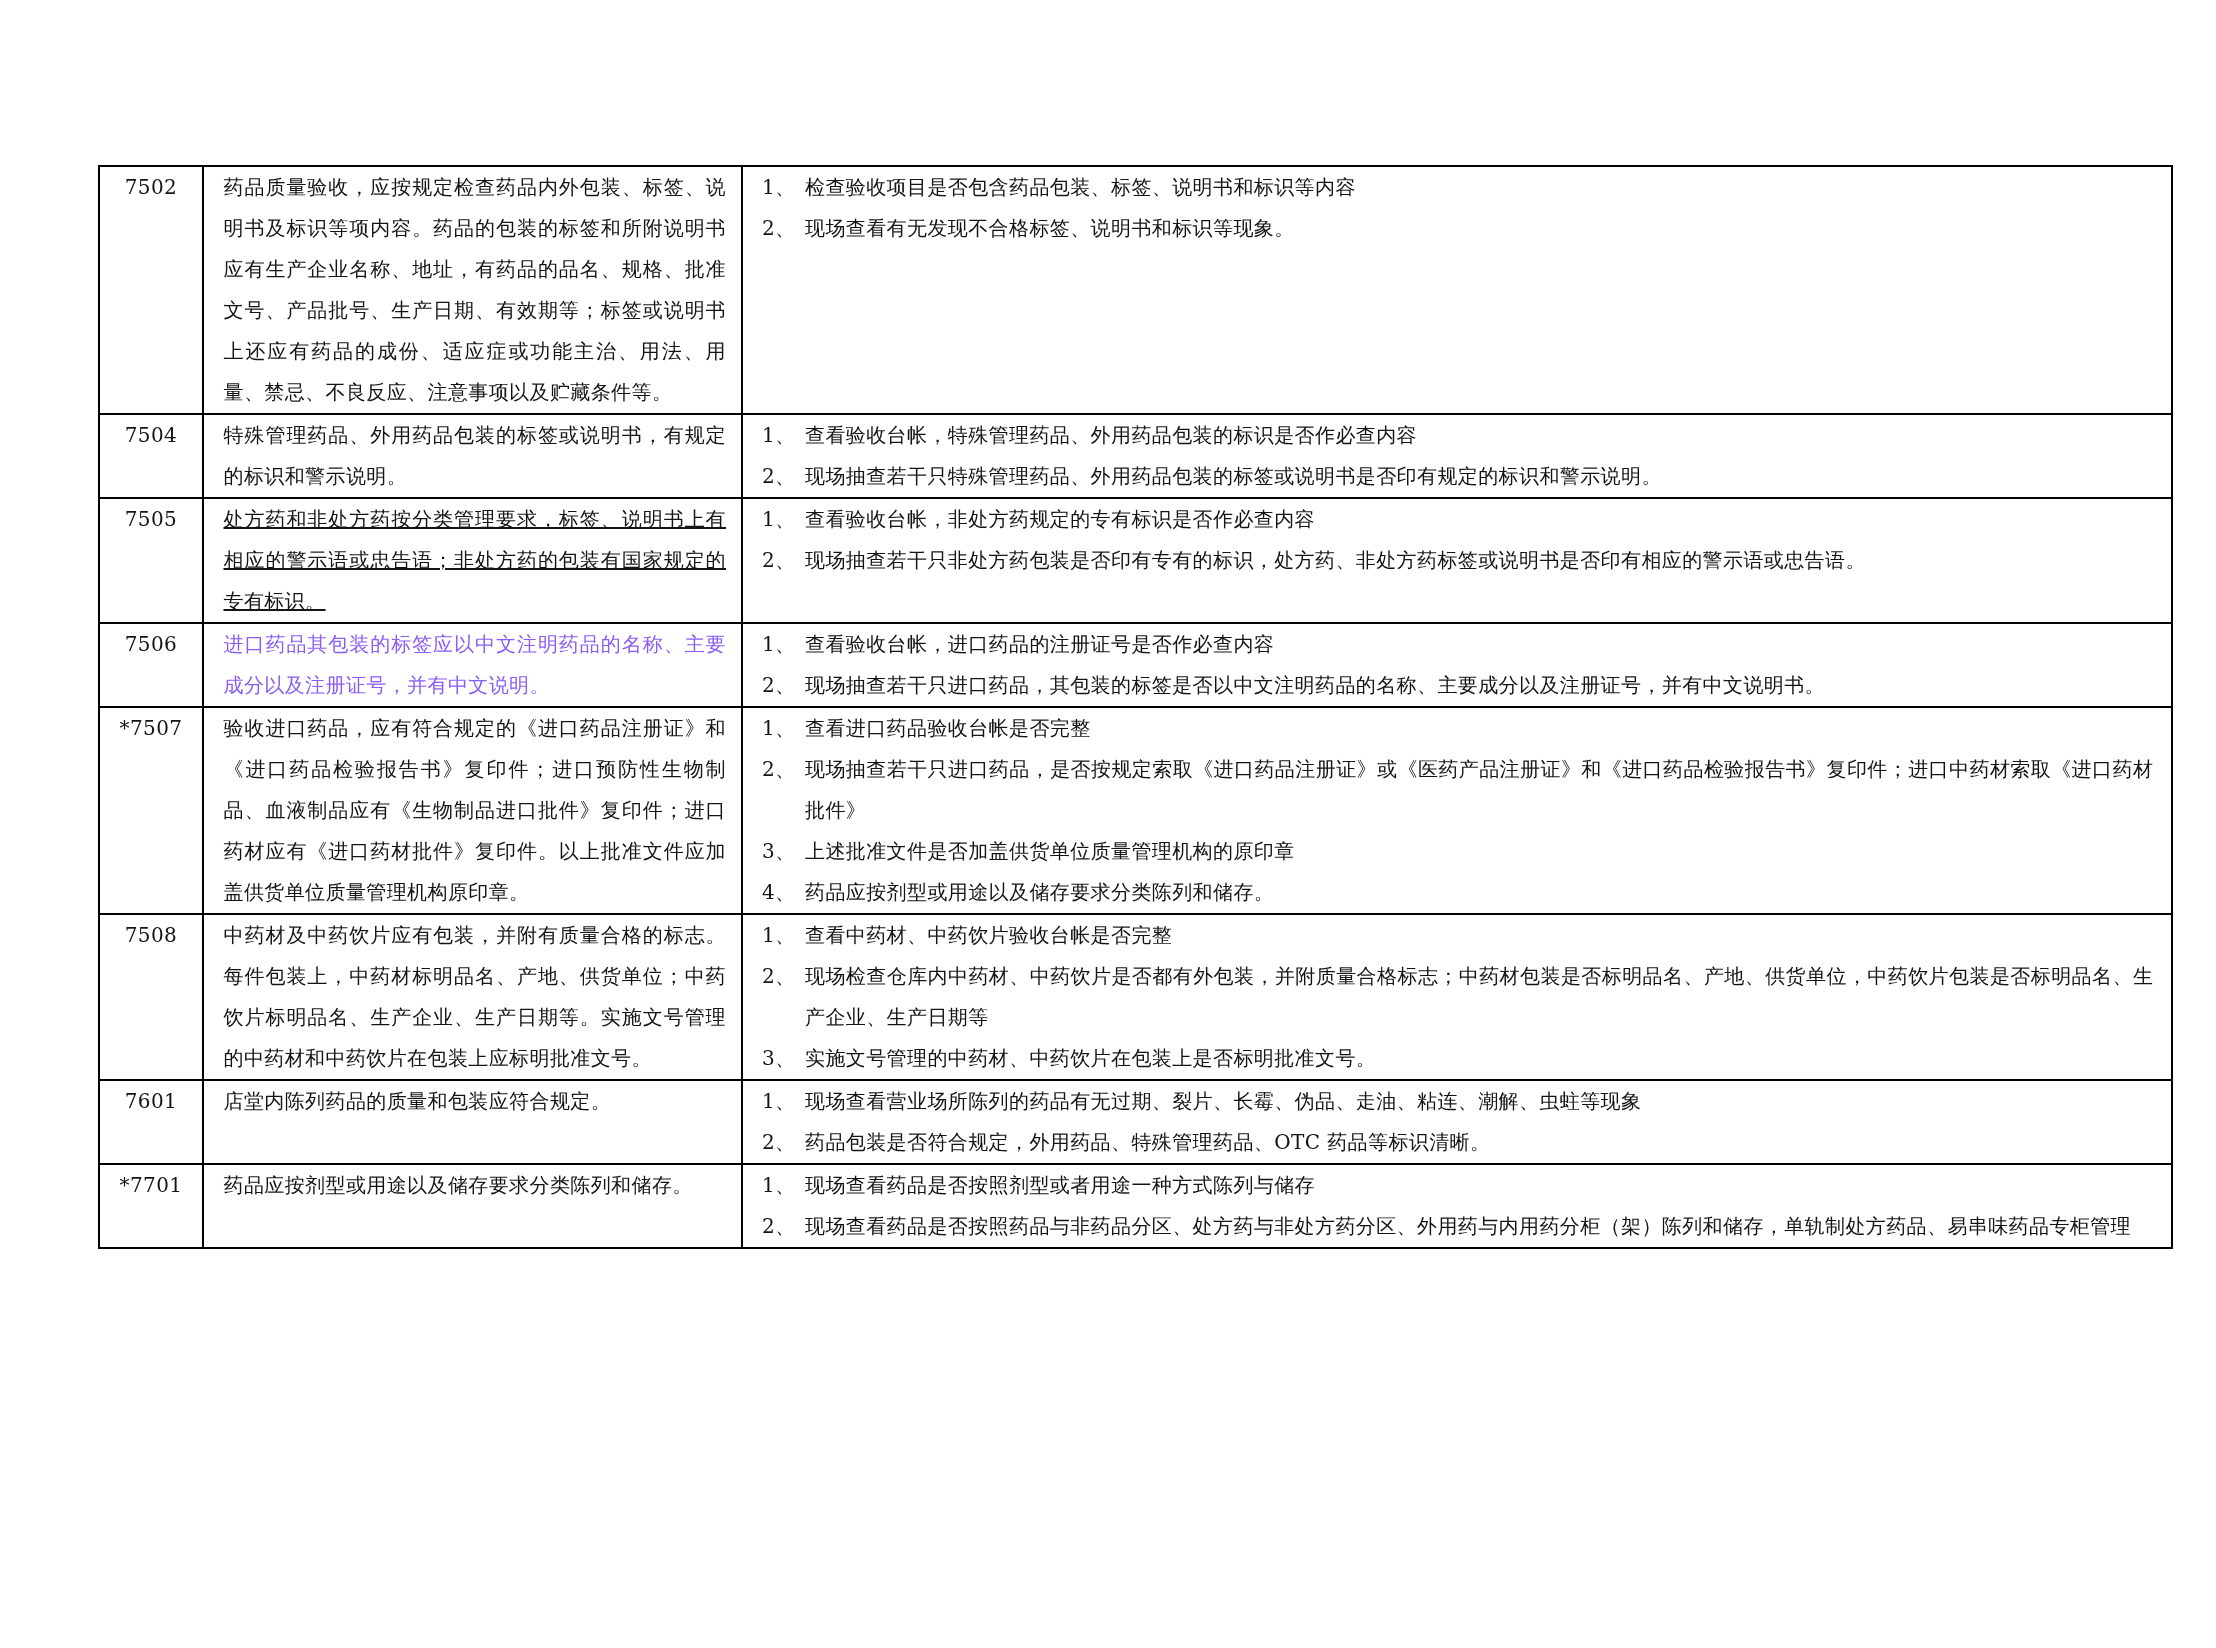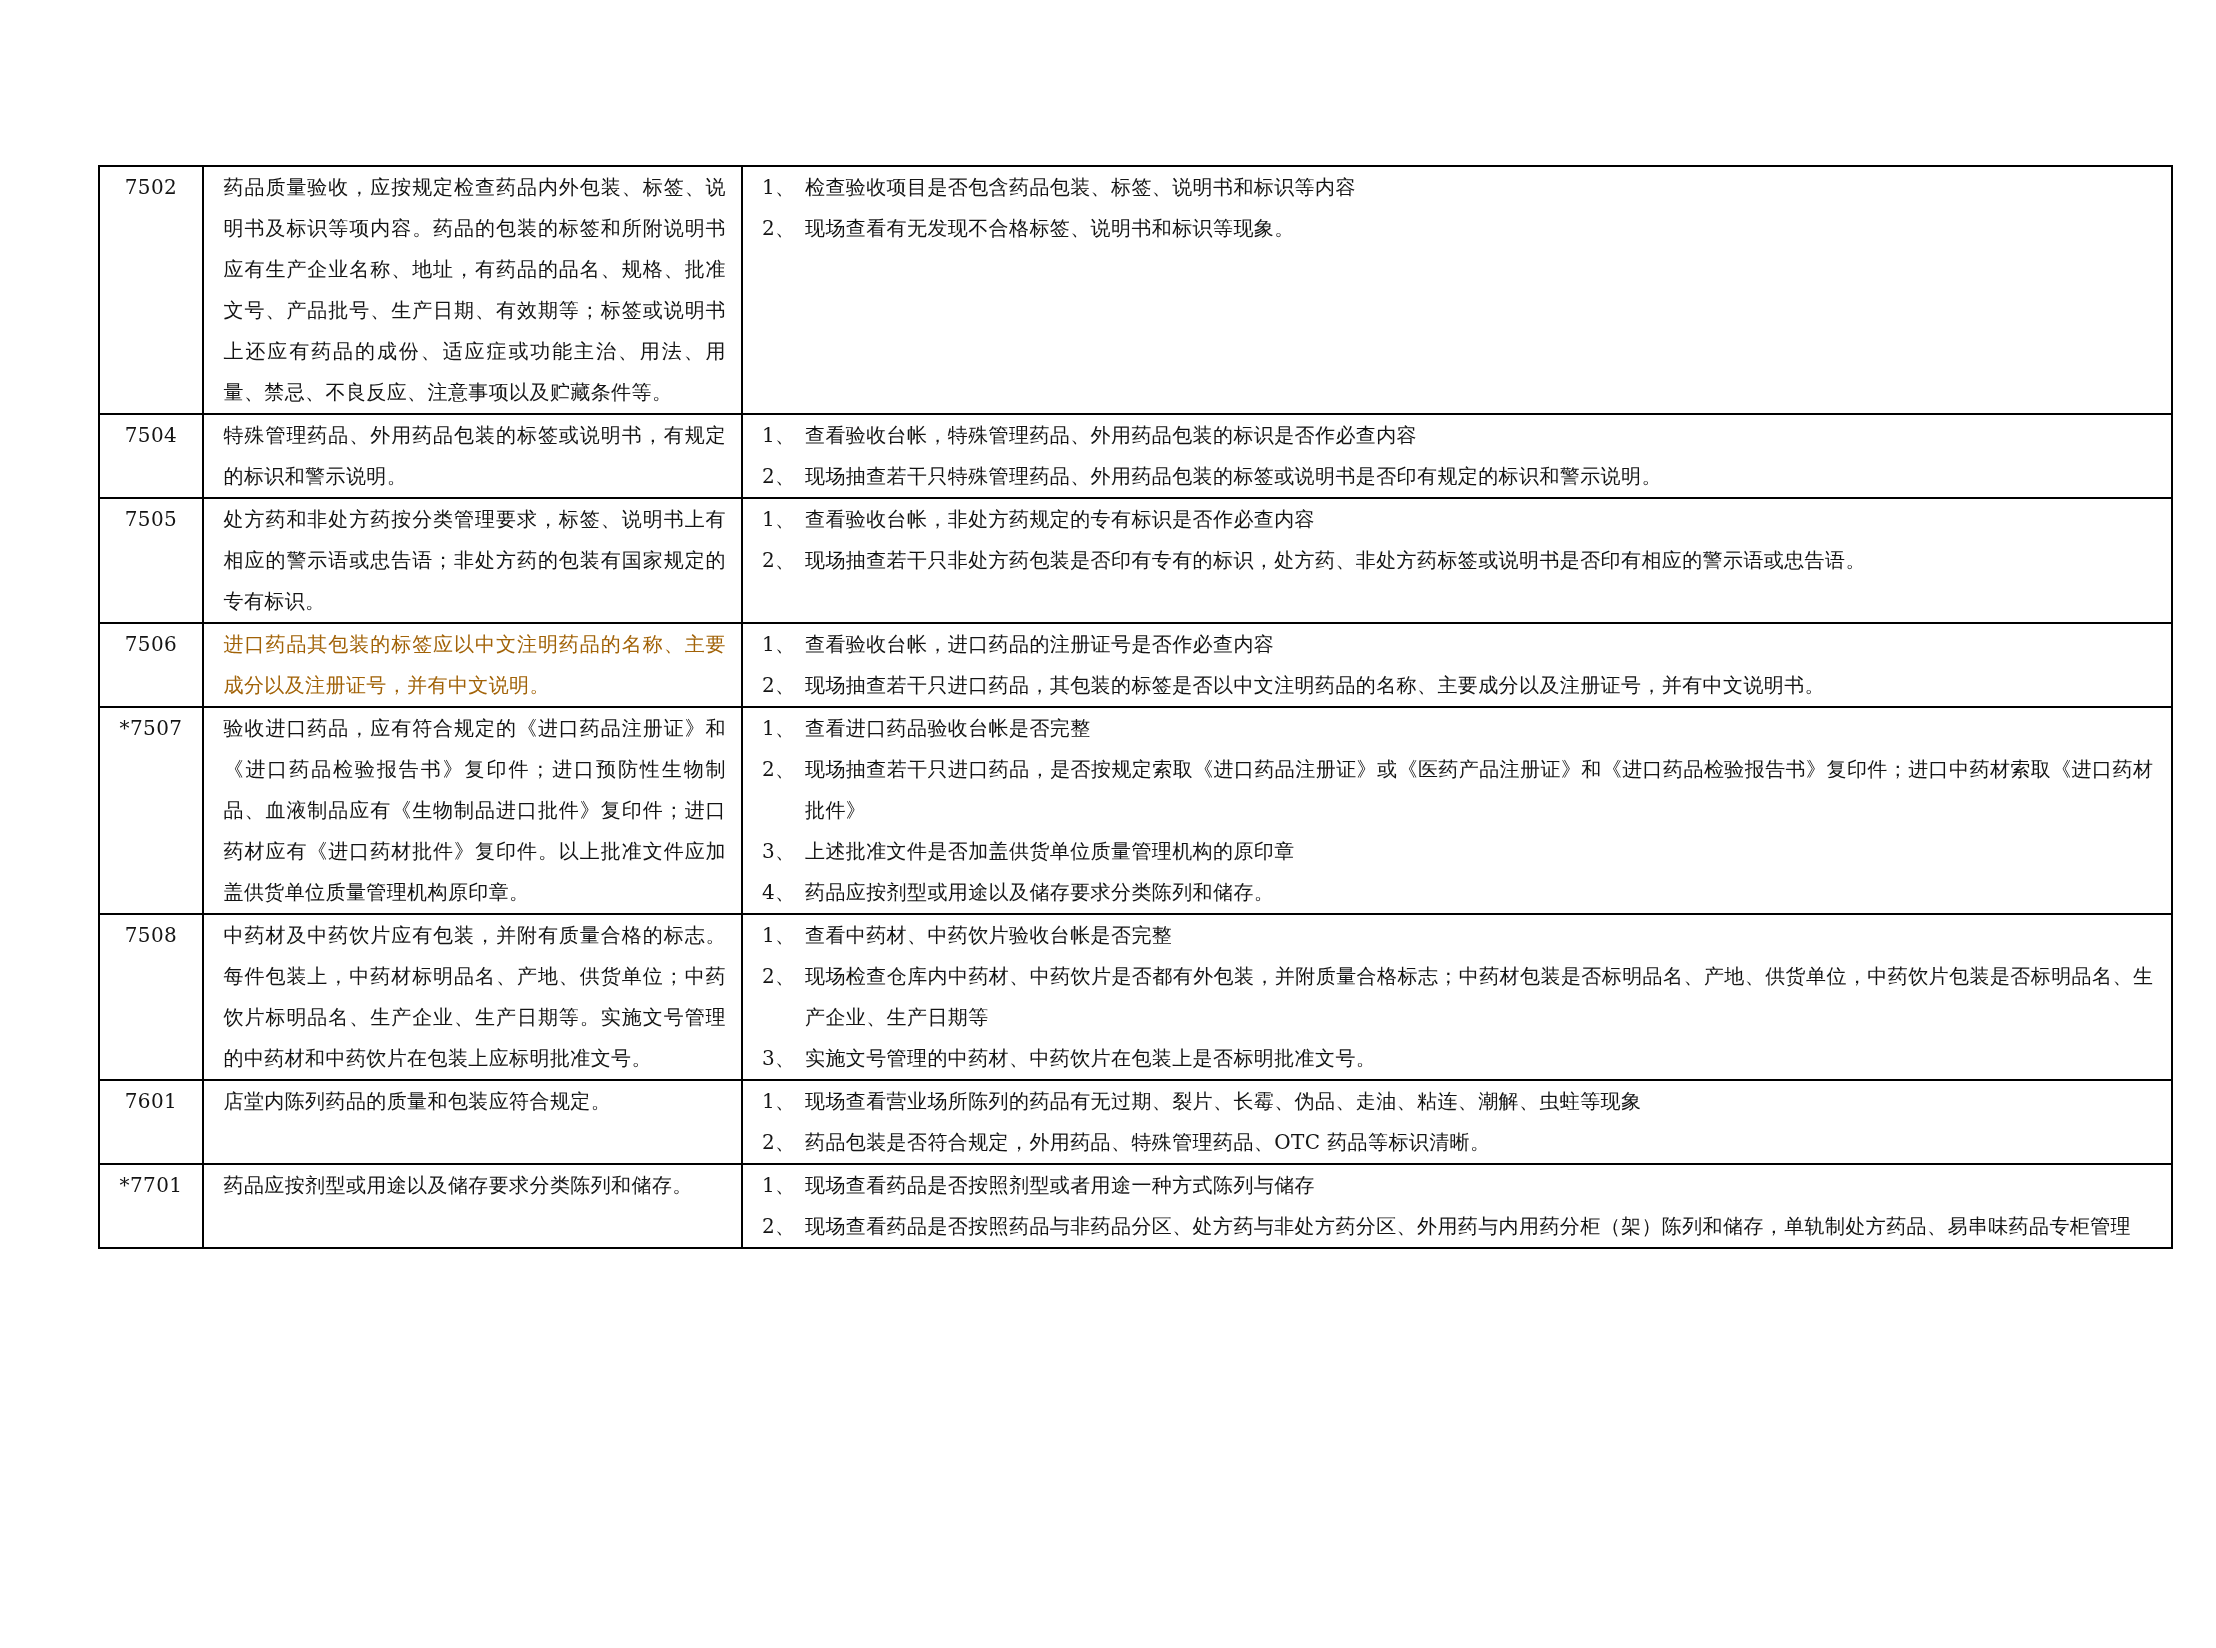--- a/index.html
+++ b/index.html
@@ -94,35 +94,35 @@
               <span class="txt">查看验收台帐，特殊管理药品、外用药品包装的标识是否作必查内容</span>
             </div>
             <div class="item">
               <span class="num">2、</span>
               <span class="txt">现场抽查若干只特殊管理药品、外用药品包装的标签或说明书是否印有规定的标识和警示说明。</span>
             </div>
           </td>
         </tr>
         <tr>
           <td class="code" style="border-color: rgb(0, 0, 0); color: rgb(20, 20, 20);">7505</td>
-          <td class="req" style="border-color: rgb(0, 0, 0); color: rgb(20, 20, 20);">处方药和非处方药按分类管理要求，标签、说明书上有相应的警示语或忠告语；非处方药的包装有国家规定的专有标识。</td>
+          <td class="req" style="border-color: rgb(0, 0, 0); color: rgb(20, 20, 20); text-decoration: underline;">处方药和非处方药按分类管理要求，标签、说明书上有相应的警示语或忠告语；非处方药的包装有国家规定的专有标识。</td>
           <td class="methods" style="border-color: rgb(0, 0, 0); color: rgb(20, 20, 20);">
             <div class="item">
               <span class="num">1、</span>
               <span class="txt">查看验收台帐，非处方药规定的专有标识是否作必查内容</span>
             </div>
             <div class="item">
               <span class="num">2、</span>
               <span class="txt">现场抽查若干只非处方药包装是否印有专有的标识，处方药、非处方药标签或说明书是否印有相应的警示语或忠告语。</span>
             </div>
           </td>
         </tr>
         <tr>
           <td class="code" style="border-color: rgb(0, 0, 0); color: rgb(20, 20, 20);">7506</td>
-          <td class="req" style="border-color: rgb(0, 0, 0); color: #a16207;">进口药品其包装的标签应以中文注明药品的名称、主要成分以及注册证号，并有中文说明。</td>
+          <td class="req" style="border-color: rgb(0, 0, 0); color: #8b5cf6;">进口药品其包装的标签应以中文注明药品的名称、主要成分以及注册证号，并有中文说明。</td>
           <td class="methods" style="border-color: rgb(0, 0, 0); color: rgb(20, 20, 20);">
             <div class="item">
               <span class="num">1、</span>
               <span class="txt">查看验收台帐，进口药品的注册证号是否作必查内容</span>
             </div>
             <div class="item">
               <span class="num">2、</span>
               <span class="txt">现场抽查若干只进口药品，其包装的标签是否以中文注明药品的名称、主要成分以及注册证号，并有中文说明书。</span>
             </div>
           </td>

